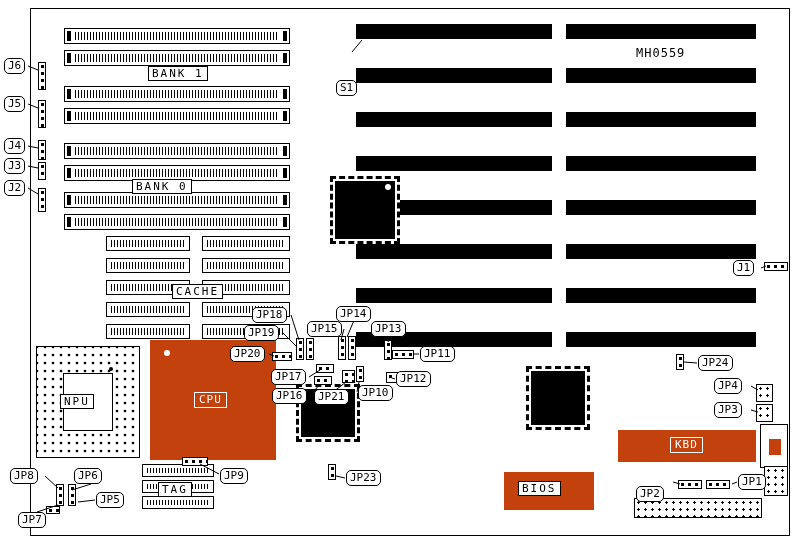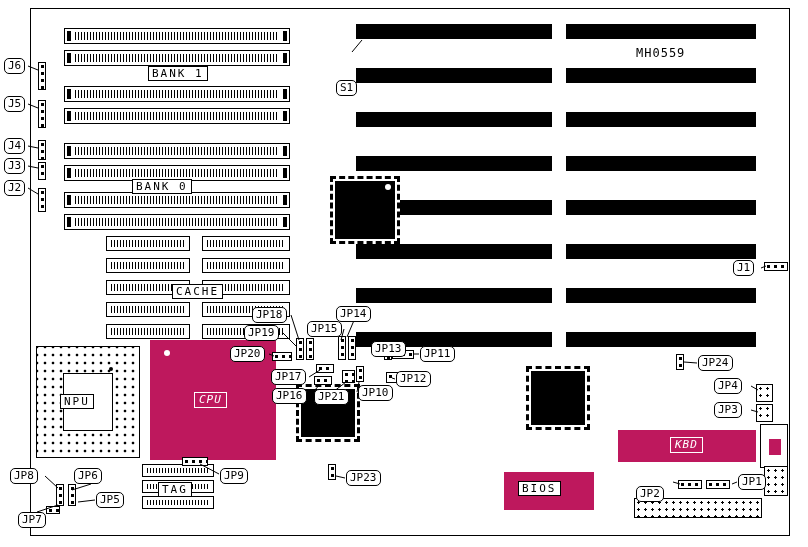--- a/index.html
+++ b/index.html
@@ -25,21 +25,21 @@
   .dp { position:absolute; border:1px solid #000; padding:3px 4px; z-index:2;
         background:repeating-linear-gradient(90deg,#000 0 1px,#fff 1px 3px) content-box #fff; }
   .jm { position:absolute; border:1px solid #000; background-color:#fff; z-index:4;
         background-image:radial-gradient(circle,#000 1.5px,rgba(0,0,0,0) 1.6px);
         background-size:7px 7px; }
   .dg { position:absolute; border:1px solid #000; background-color:#fff; z-index:3;
         background-image:radial-gradient(circle,#000 1.3px,rgba(0,0,0,0) 1.4px);
         background-size:7px 7px; }
   .qf { position:absolute; border:3px dashed #000; background:#fff; padding:2px; z-index:3; }
   .die { position:relative; width:100%; height:100%; background:#000; }
-  .blk { position:absolute; background:#be185d; z-index:2;font-style:italic; }
+  .blk { position:absolute; background:#c2410c; z-index:2; }
   .npu { position:absolute; border:1px solid #000; background-color:#fff; z-index:2;
          background-image:radial-gradient(circle,#000 1.5px,rgba(0,0,0,0) 1.6px);
          background-size:8px 8px; background-position:4px 4px; }
   .npu-in { position:absolute; inset:26px; background:#fff; border:1px solid #000; }
   .wd { position:absolute; width:6px; height:6px; border-radius:50%; background:#fff; z-index:4; }
   .bd { position:absolute; width:4px; height:4px; border-radius:50%; background:#000; z-index:4; }
   .lines { position:absolute; left:0; top:0; width:808px; height:547px; z-index:5; pointer-events:none; }
 </style>
 </head>
 <body>
@@ -141,21 +141,21 @@
   <div class="jm" style="left:316px;top:364px;width:18px;height:9px;"></div>
   <div class="jm" style="left:386px;top:372px;width:12px;height:11px;"></div>
   <div class="jm" style="left:314px;top:376px;width:18px;height:9px;"></div>
   <div class="jm" style="left:342px;top:370px;width:13px;height:13px;"></div>
   <div class="jm" style="left:356px;top:366px;width:8px;height:16px;"></div>
 
   <div class="co" style="left:252px;top:307px;">JP18</div>
   <div class="co" style="left:244px;top:325px;">JP19</div>
   <div class="co" style="left:336px;top:306px;">JP14</div>
   <div class="co" style="left:307px;top:321px;">JP15</div>
-  <div class="co" style="left:371px;top:321px;margin-top:20px;">JP13</div>
+  <div class="co" style="left:371px;top:321px;">JP13</div>
   <div class="co" style="left:230px;top:346px;">JP20</div>
   <div class="co" style="left:420px;top:346px;">JP11</div>
   <div class="co" style="left:271px;top:369px;">JP17</div>
   <div class="co" style="left:396px;top:371px;">JP12</div>
   <div class="co" style="left:272px;top:388px;">JP16</div>
   <div class="co" style="left:314px;top:389px;">JP21</div>
   <div class="co" style="left:358px;top:385px;">JP10</div>
 
   <div class="jm" style="left:676px;top:354px;width:8px;height:16px;"></div>
   <div class="co" style="left:698px;top:355px;">JP24</div>

